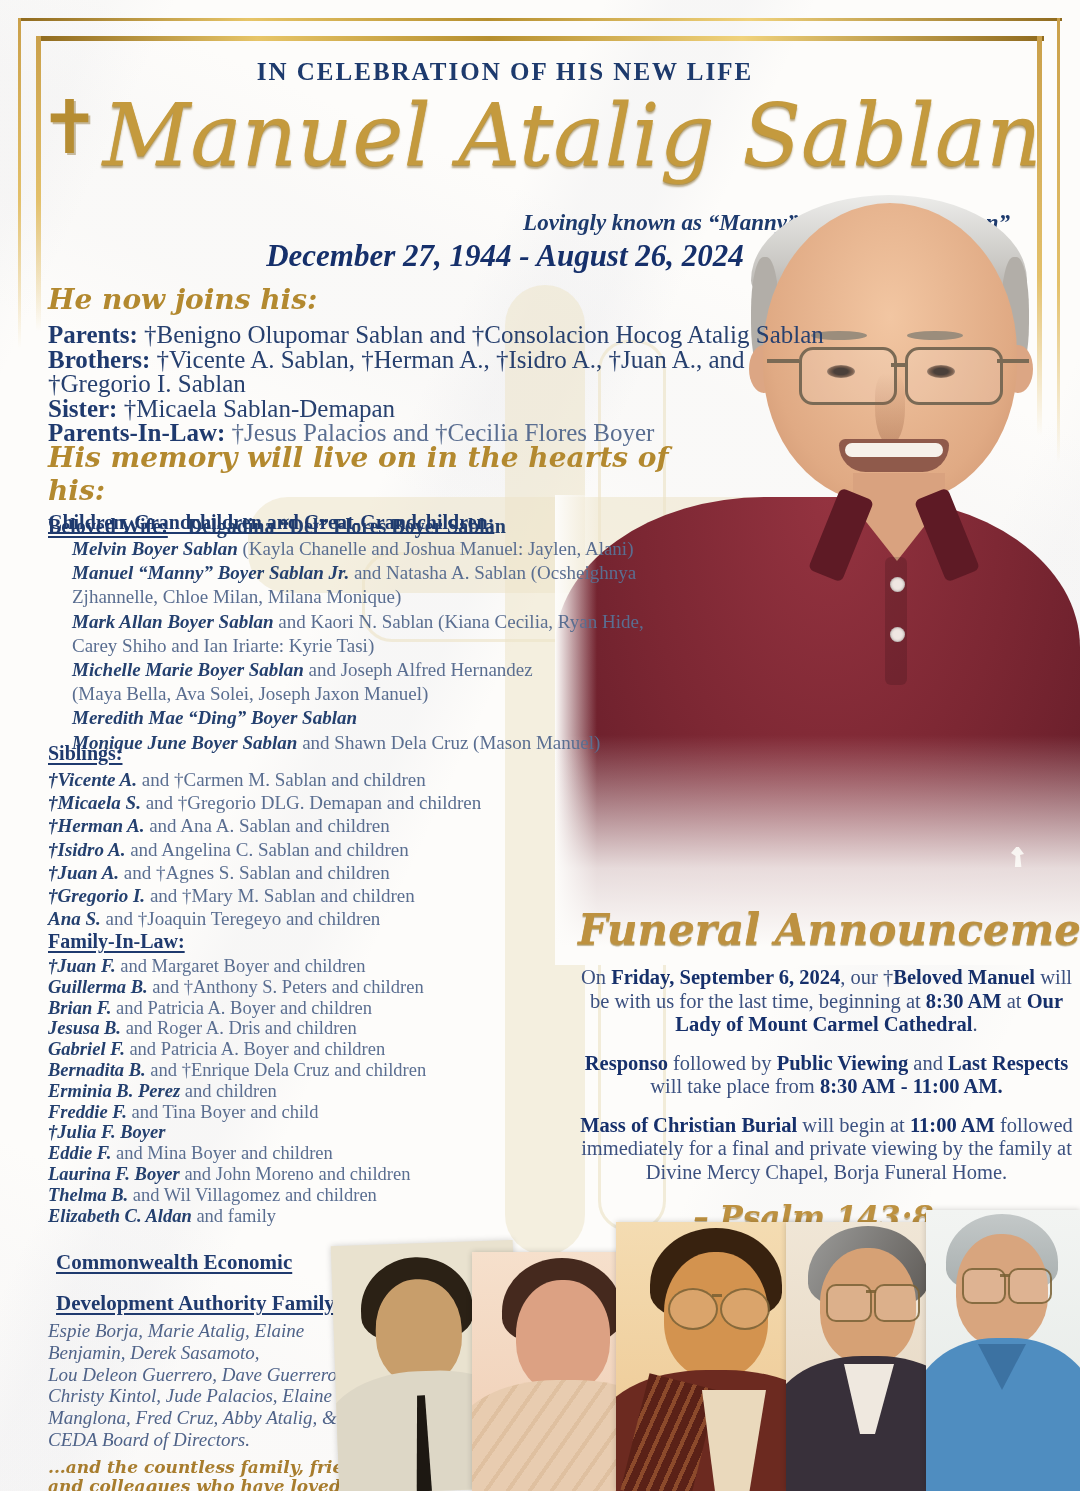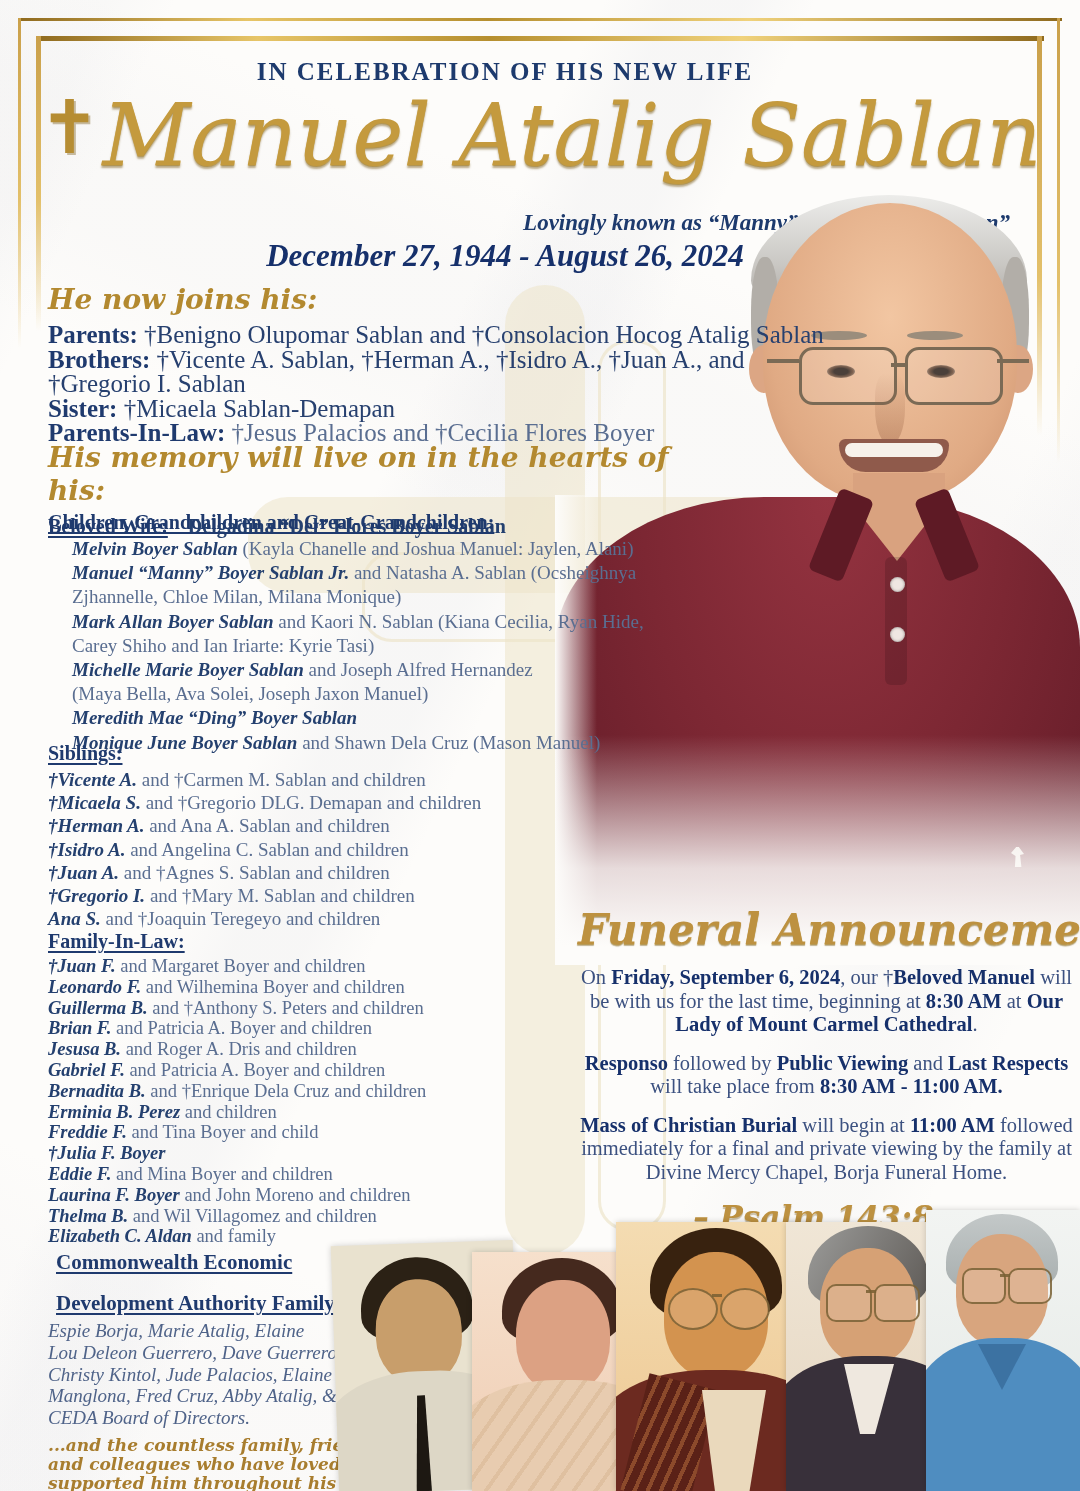--- a/index.html
+++ b/index.html
@@ -190,41 +190,41 @@
         <div class="line"><span class="sg sg-name">†Juan A.</span><span class="sg sg-muted"> and †Agnes S. Sablan and children</span></div>
         <div class="line"><span class="sg sg-name">†Gregorio I.</span><span class="sg sg-muted"> and †Mary M. Sablan and children</span></div>
         <div class="line"><span class="sg sg-name">Ana S.</span><span class="sg sg-muted"> and †Joaquin Teregeyo and children</span></div>
       </div>
   </div>
 
   <div class="abs sec family" style="top:930px;">
     <div class="subhead">Family-In-Law:</div>
     <div>
         <div class="line"><span class="sg sg-name">†Juan F.</span><span class="sg sg-muted"> and Margaret Boyer and children</span></div>
-        <div class="line"><span class="sg sg-name">Leonardo F.</span><span class="sg sg-muted"> and Wilhemina Boyer and children</span></div>
         <div class="line"><span class="sg sg-name">Guillerma B.</span><span class="sg sg-muted"> and †Anthony S. Peters and children</span></div>
         <div class="line"><span class="sg sg-name">Brian F.</span><span class="sg sg-muted"> and Patricia A. Boyer and children</span></div>
         <div class="line"><span class="sg sg-name">Jesusa B.</span><span class="sg sg-muted"> and Roger A. Dris and children</span></div>
         <div class="line"><span class="sg sg-name">Gabriel F.</span><span class="sg sg-muted"> and Patricia A. Boyer and children</span></div>
         <div class="line"><span class="sg sg-name">Bernadita B.</span><span class="sg sg-muted"> and †Enrique Dela Cruz and children</span></div>
         <div class="line"><span class="sg sg-name">Erminia B. Perez</span><span class="sg sg-muted"> and children</span></div>
         <div class="line"><span class="sg sg-name">Freddie F.</span><span class="sg sg-muted"> and Tina Boyer and child</span></div>
         <div class="line"><span class="sg sg-name">†Julia F. Boyer</span></div>
         <div class="line"><span class="sg sg-name">Eddie F.</span><span class="sg sg-muted"> and Mina Boyer and children</span></div>
         <div class="line"><span class="sg sg-name">Laurina F. Boyer</span><span class="sg sg-muted"> and John Moreno and children</span></div>
         <div class="line"><span class="sg sg-name">Thelma B.</span><span class="sg sg-muted"> and Wil Villagomez and children</span></div>
         <div class="line"><span class="sg sg-name">Elizabeth C. Aldan</span><span class="sg sg-muted"> and family</span></div>
       </div>
   </div>
 
   <div class="abs sec ceda" style="top:1242px;width:340px;">
     <div class="subhead" style="font-size:21px;">Commonwealth Economic</div>
     <div class="subhead" style="font-size:21px;margin-bottom:4px;">Development Authority Family:</div>
     <div>
         <div class="line"><span class="sg sg-it">Espie Borja, Marie Atalig, Elaine</span></div>
+        <div class="line"><span class="sg sg-it">Benjamin, Derek Sasamoto,</span></div>
         <div class="line"><span class="sg sg-it">Lou Deleon Guerrero, Dave Guerrero,</span></div>
         <div class="line"><span class="sg sg-it">Christy Kintol, Jude Palacios, Elaine</span></div>
         <div class="line"><span class="sg sg-it">Manglona, Fred Cruz, Abby Atalig, &amp;</span></div>
         <div class="line"><span class="sg sg-it">CEDA Board of Directors.</span></div>
       </div>
     <div class="closing" style="margin-top:7px;">
         <div class="line">...and the countless family, friends,</div>
         <div class="line">and colleagues who have loved and</div>
         <div class="line">supported him throughout his life.</div>
       </div>

